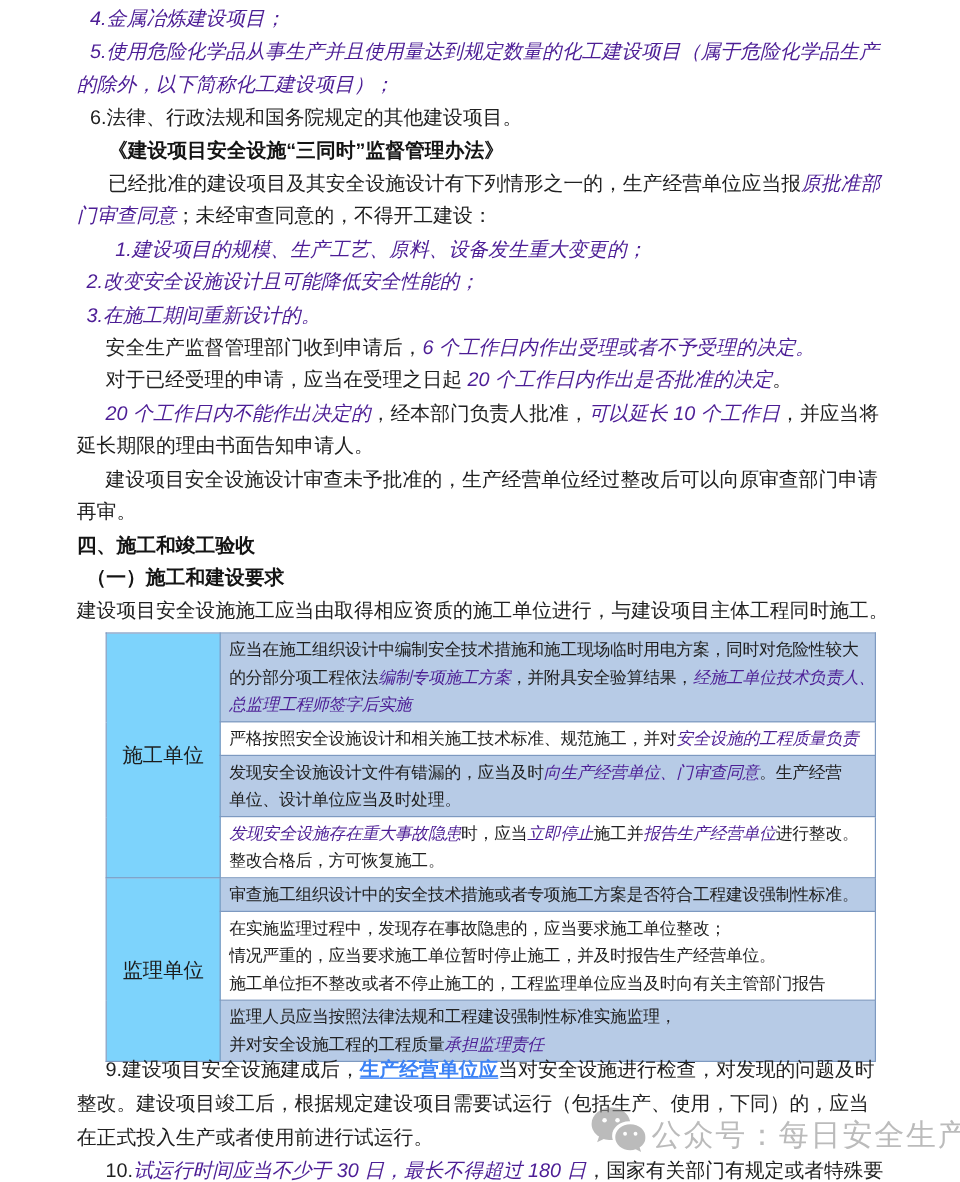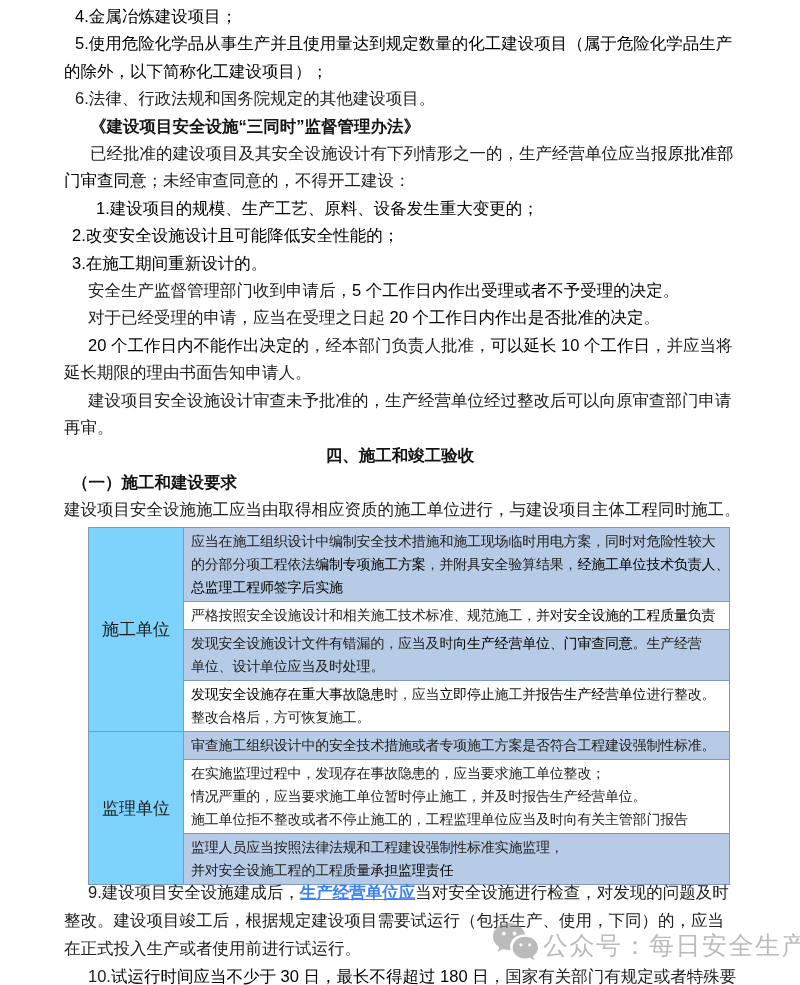--- a/index.html
+++ b/index.html
@@ -5,24 +5,24 @@
   html,body{margin:0;padding:0;background:#ffffff;}
   #page{
     position:relative;width:800px;height:985px;overflow:hidden;background:#ffffff;
     font-family:"Liberation Sans","DejaVu Sans",sans-serif;color:#212121;
   }
   
   #top-block{position:absolute;left:64px;top:3px;width:672px;}
   #bottom-block{position:absolute;left:64px;top:878px;width:710px;}
   .ln{font-size:16.5px;line-height:27.4px;white-space:nowrap;}
   #bottom-block .ln{line-height:28px;}
-  .ln.center{text-align:center;}
+  .ln.center{}
   
   .c-k{color:#212121;}
-  .c-r{color:#000000;}
+  .c-r{color:#4c1d95;font-style:italic;}
   .c-b{color:#141414;font-weight:bold;}
   .c-u{color:#3b82f6;font-weight:bold;text-decoration:underline;}
   
   #doc-table{
     position:absolute;left:88px;top:527px;width:642px;
     border-collapse:collapse;table-layout:fixed;
   }
   #doc-table td{border:1.6px solid #7d99c0;vertical-align:middle;}
   td.lbl{
     width:92px;background:#7dd3fc;text-align:center;
@@ -48,21 +48,21 @@
       <div class="ln" style="padding-left: 11px;"><span class="c-r">4.金属冶炼建设项目；</span></div>
       <div class="ln" style="padding-left: 11px;"><span class="c-r">5.使用危险化学品从事生产并且使用量达到规定数量的化工建设项目（属于危险化学品生产</span></div>
       <div class="ln"><span class="c-r">的除外，以下简称化工建设项目）；</span></div>
       <div class="ln" style="padding-left: 11px;"><span class="c-k">6.法律、行政法规和国务院规定的其他建设项目。</span></div>
       <div class="ln" style="padding-left: 26px;"><span class="c-b">《建设项目安全设施“三同时”监督管理办法》</span></div>
       <div class="ln" style="padding-left: 26px;"><span class="c-k">已经批准的建设项目及其安全设施设计有下列情形之一的，生产经营单位应当报</span><span class="c-r">原批准部</span></div>
       <div class="ln"><span class="c-r">门审查同意</span><span class="c-k">；未经审查同意的，不得开工建设：</span></div>
       <div class="ln" style="padding-left: 8px; margin-left: 24px;"><span class="c-r">1.建设项目的规模、生产工艺、原料、设备发生重大变更的；</span></div>
       <div class="ln" style="padding-left: 8px;"><span class="c-r">2.改变安全设施设计且可能降低安全性能的；</span></div>
       <div class="ln" style="padding-left: 8px;"><span class="c-r">3.在施工期间重新设计的。</span></div>
-      <div class="ln" style="padding-left: 24px;"><span class="c-k">安全生产监督管理部门收到申请后，</span><span class="c-r">5 个工作日内作出受理或者不予受理的决定。</span></div>
+      <div class="ln" style="padding-left: 24px;"><span class="c-k">安全生产监督管理部门收到申请后，</span><span class="c-r">6 个工作日内作出受理或者不予受理的决定。</span></div>
       <div class="ln" style="padding-left: 24px;"><span class="c-k">对于已经受理的申请，应当在受理之日起 </span><span class="c-r">20 个工作日内作出是否批准的决定</span><span class="c-k">。</span></div>
       <div class="ln" style="padding-left: 24px;"><span class="c-r">20 个工作日内不能作出决定的</span><span class="c-k">，经本部门负责人批准，</span><span class="c-r">可以延长 10 个工作日</span><span class="c-k">，并应当将</span></div>
       <div class="ln"><span class="c-k">延长期限的理由书面告知申请人。</span></div>
       <div class="ln" style="padding-left: 24px;"><span class="c-k">建设项目安全设施设计审查未予批准的，生产经营单位经过整改后可以向原审查部门申请</span></div>
       <div class="ln"><span class="c-k">再审。</span></div>
       <div class="ln center"><span class="c-b">四、施工和竣工验收</span></div>
       <div class="ln" style="padding-left: 8px;"><span class="c-b">（一）施工和建设要求</span></div>
       <div class="ln"><span class="c-k">建设项目安全设施施工应当由取得相应资质的施工单位进行，与建设项目主体工程同时施工。</span></div>
     </div>
 

